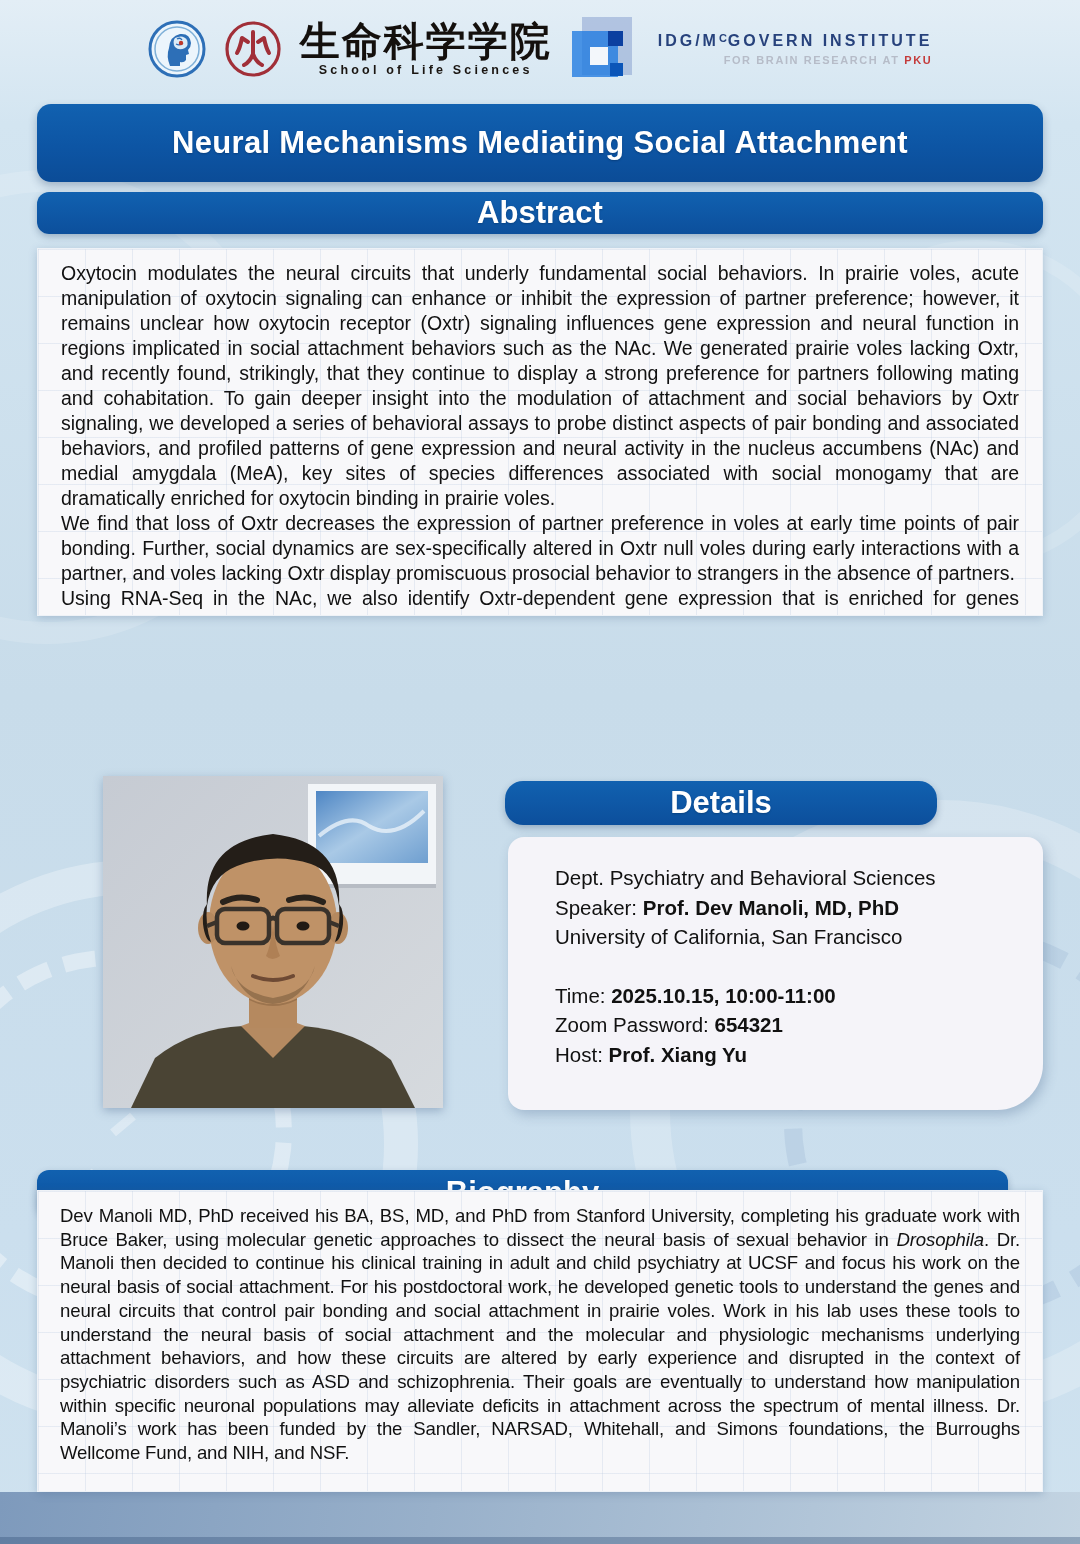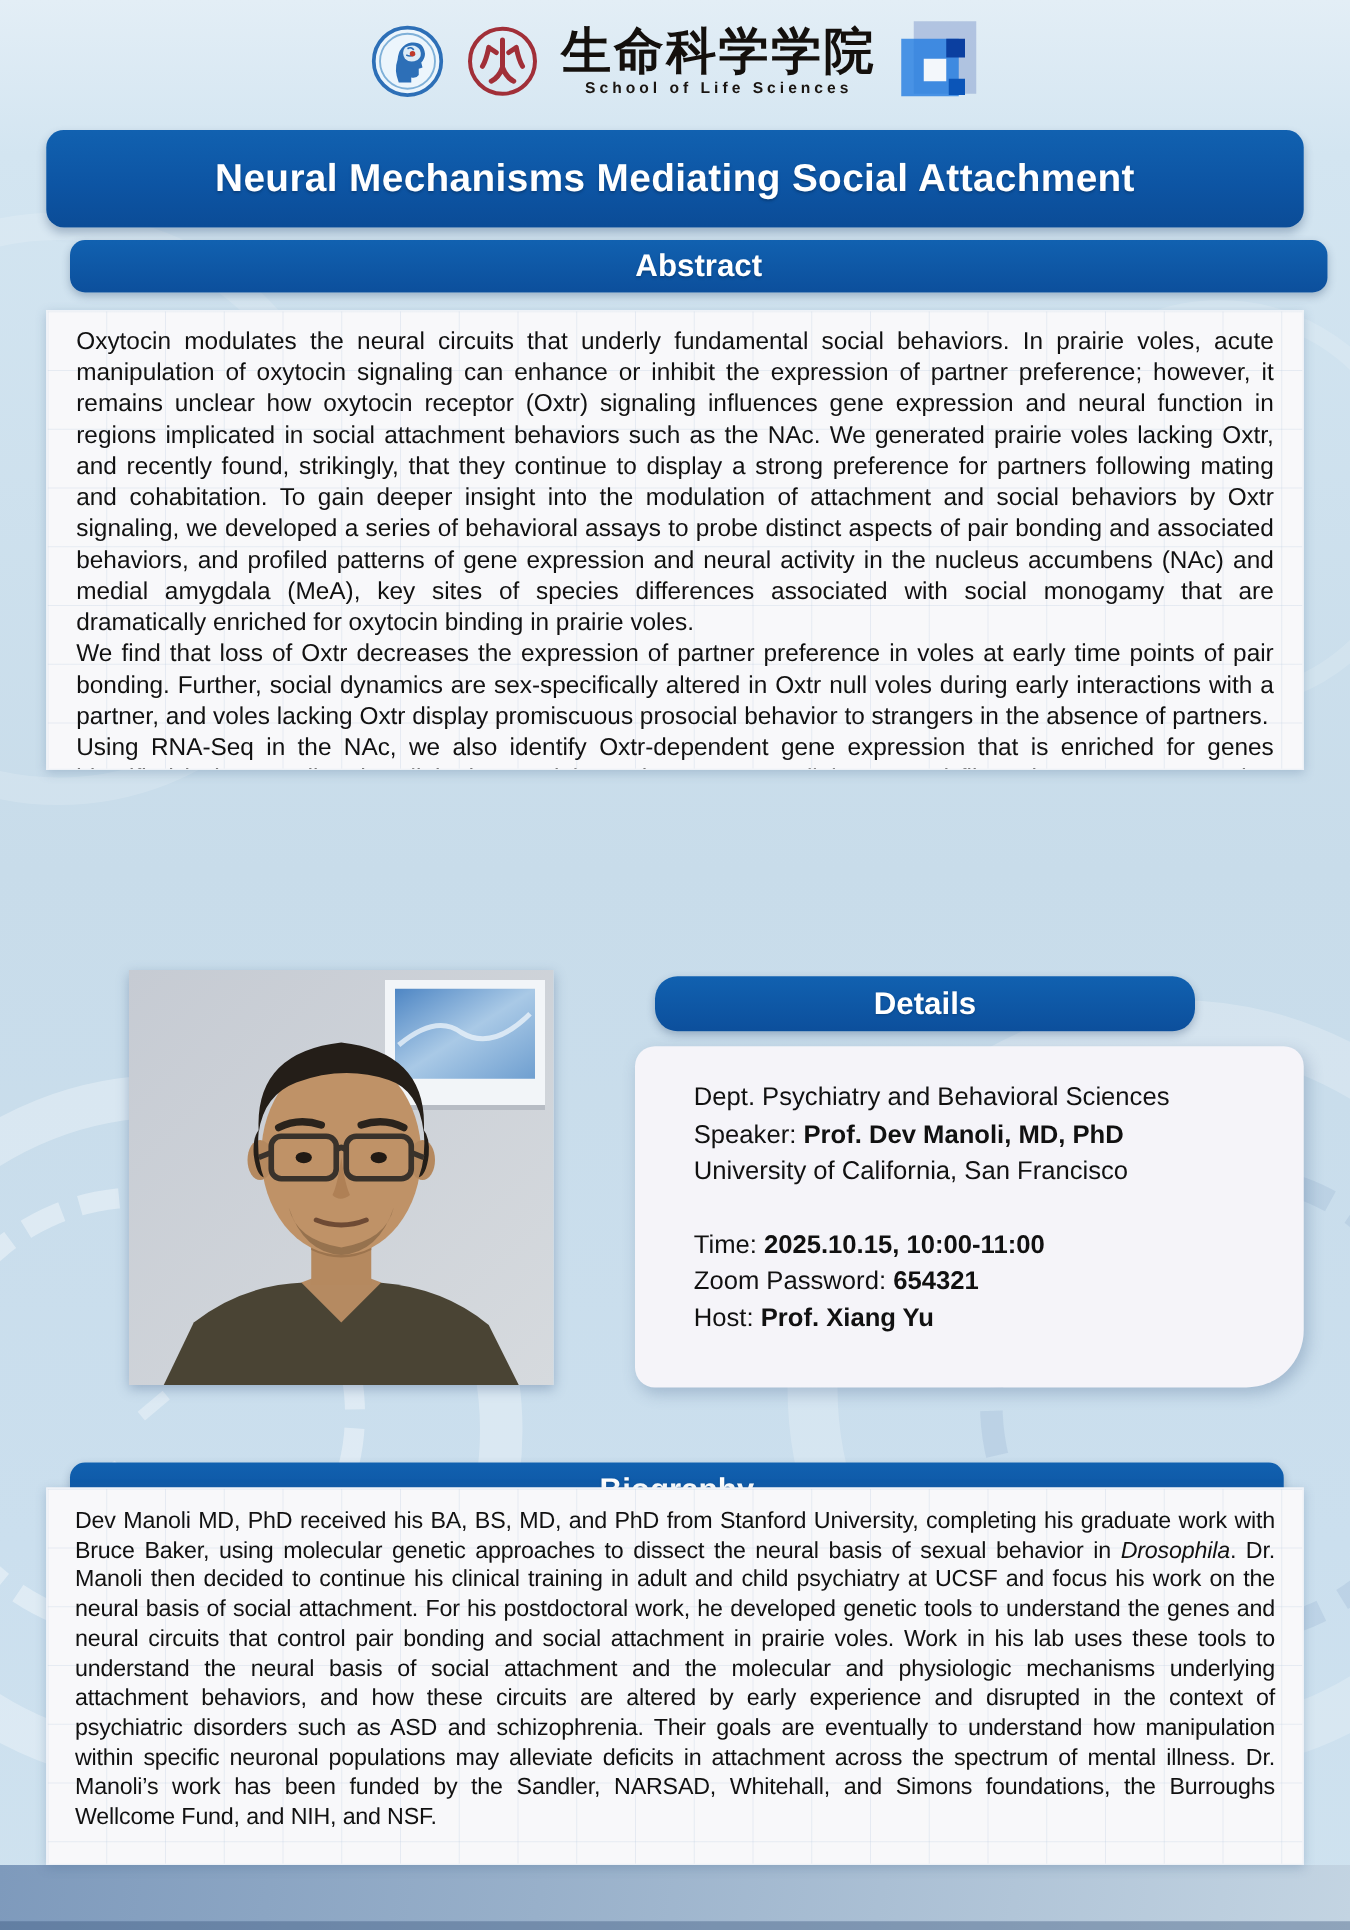--- a/index.html
+++ b/index.html
@@ -38,22 +38,22 @@
   .idg-sub .pku{color:#c43b3b;}
 
   
   .title-banner{position:absolute;left:37px;top:104px;width:1006px;height:78px;z-index:2;
     background:linear-gradient(180deg,#1161b0 0%,#0d55a4 55%,#0b4c97 100%);
     border-radius:14px;display:flex;align-items:center;justify-content:center;
     color:#fff;font-size:31px;font-weight:bold;letter-spacing:.3px;
     box-shadow:0 4px 8px rgba(30,60,100,.30);text-shadow:0 1px 2px rgba(0,30,60,.35);}
   .sec-header{position:absolute;z-index:2;background:linear-gradient(180deg,#1161b0,#0c4f9c);
     border-radius:12px;display:flex;align-items:center;justify-content:center;
-    color:#fff;font-size:25px;font-weight:bold;box-shadow:0 3px 7px rgba(30,60,100,.30);
-    text-shadow:0 1px 2px rgba(0,30,60,.3);margin-left:19px;}
+    color:#fff;font-size:31px;font-weight:bold;box-shadow:0 3px 7px rgba(30,60,100,.30);
+    text-shadow:0 1px 2px rgba(0,30,60,.3);}
   .abstract-header{left:37px;top:192px;width:1006px;height:42px;}
   .details-header{left:505px;top:781px;width:432px;height:44px;border-radius:18px;}
   .bio-header{left:37px;top:1170px;width:971px;height:45px;}
 
   
   .panel{position:absolute;z-index:2;background-color:#f8f8fa;
     background-image:
       linear-gradient(rgba(188,203,223,.30) 1px, transparent 1px),
       linear-gradient(90deg, rgba(188,203,223,.30) 1px, transparent 1px);
     background-size:47px 47px;border:1px solid #eef2f7;
@@ -122,20 +122,24 @@
       <div class="sls-cn">生命科学学院</div>
       <div class="sls-en">School of Life Sciences</div>
     </div>
     <svg class="logo-svg" width="64" height="72" viewBox="0 0 64 72">
       <rect x="12" y="4" width="50" height="58" fill="#8aa3cf" opacity="0.55"></rect>
       <rect x="2" y="18" width="46" height="46" fill="#1f7ae0" opacity="0.78"></rect>
       <rect x="38" y="18" width="15" height="15" fill="#0b3fa0"></rect>
       <rect x="20" y="34" width="18" height="18" fill="#f3f7fb"></rect>
       <rect x="40" y="50" width="13" height="13" fill="#0b55b8"></rect>
     </svg>
+    <div class="idg">
+      <div class="idg-title"><span>IDG/M</span><span class="sup">C</span><span>GOVERN INSTITUTE</span></div>
+      <div class="idg-sub"><span>FOR BRAIN RESEARCH AT</span> <span class="pku">PKU</span></div>
+    </div>
   </header>
 
   <div class="title-banner">Neural Mechanisms Mediating Social Attachment</div>
 
   <div class="sec-header abstract-header">Abstract</div>
   <div class="panel abstract-panel">
     <p>Oxytocin modulates the neural circuits that underly fundamental social behaviors. In prairie voles, acute manipulation of oxytocin signaling can enhance or inhibit the expression of partner preference; however, it remains unclear how oxytocin receptor (Oxtr) signaling influences gene expression and neural function in regions implicated in social attachment behaviors such as the NAc. We generated prairie voles lacking Oxtr, and recently found, strikingly, that they continue to display a strong preference for partners following mating and cohabitation. To gain deeper insight into the modulation of attachment and social behaviors by Oxtr signaling, we developed a series of behavioral assays to probe distinct aspects of pair bonding and associated behaviors, and profiled patterns of gene expression and neural activity in the nucleus accumbens (NAc) and medial amygdala (MeA), key sites of species differences associated with social monogamy that are dramatically enriched for oxytocin binding in prairie voles.</p>
     <p>We find that loss of Oxtr decreases the expression of partner preference in voles at early time points of pair bonding. Further, social dynamics are sex-specifically altered in Oxtr null voles during early interactions with a partner, and voles lacking Oxtr display promiscuous prosocial behavior to strangers in the absence of partners.</p>
     <p>Using RNA-Seq in the NAc, we also identify Oxtr-dependent gene expression that is enriched for genes identified in human disorders linked to social attachment. In parallel, we used fiber photometry to examine neural activity in the NAc during attachment behaviors and find that Oxtr sex-specifically regulates activity associated with interactions with partners and strangers that influences preference in males.</p>
   </div>

